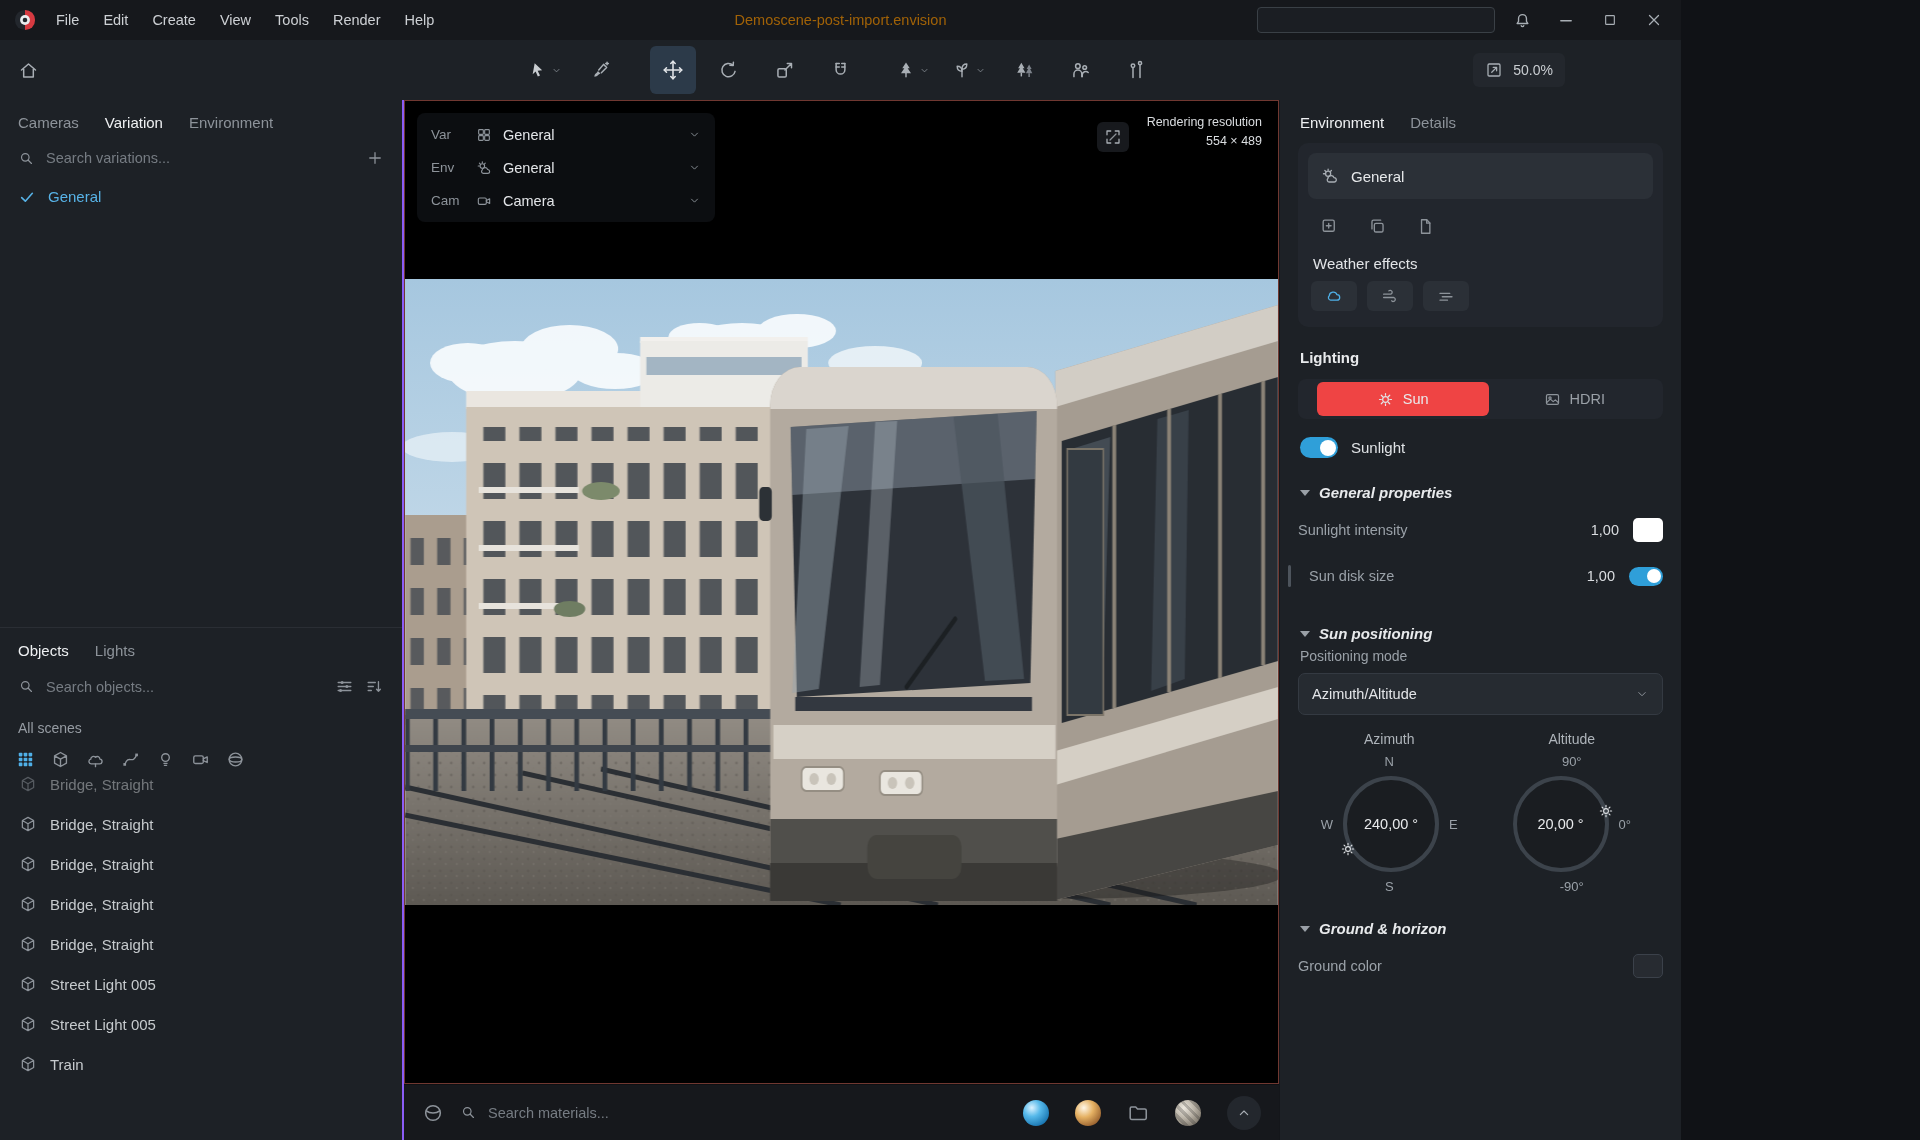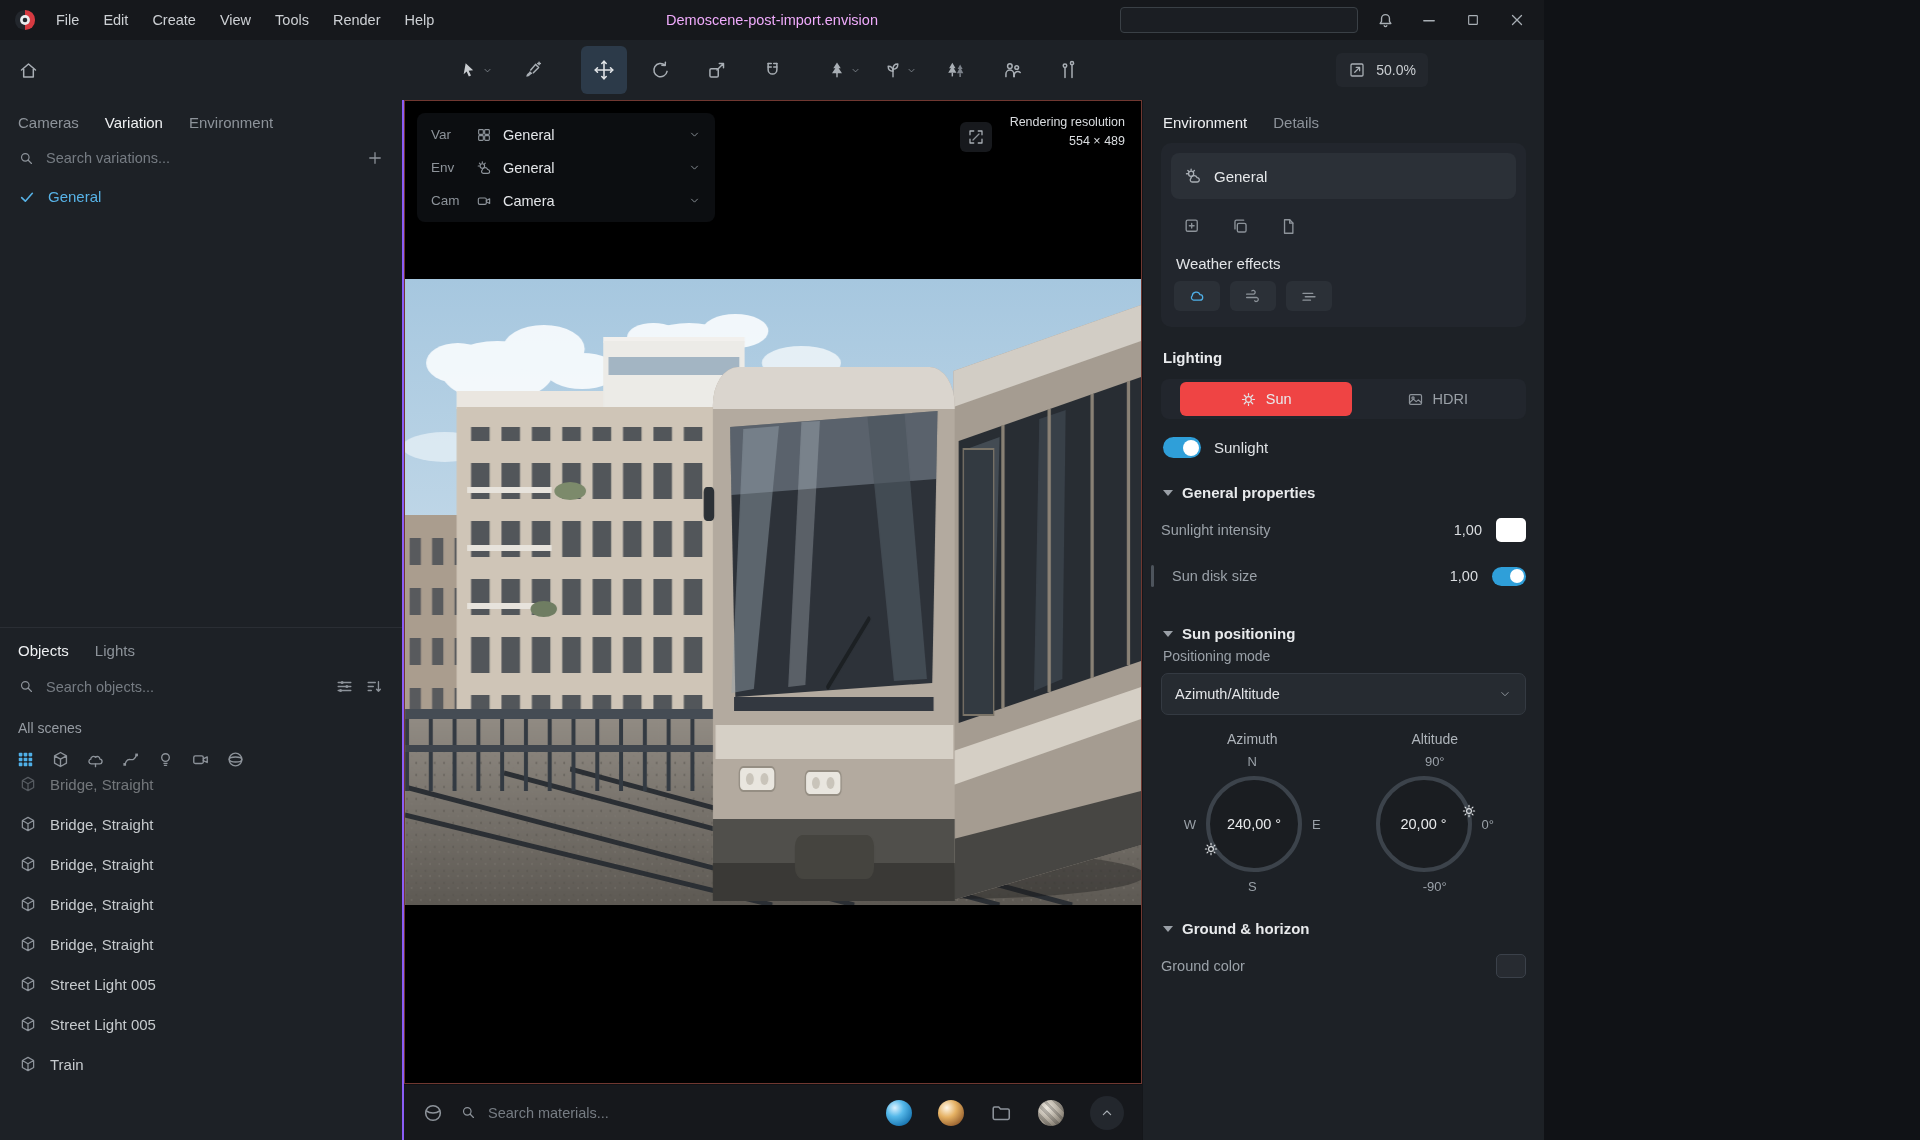--- a/index.html
+++ b/index.html
@@ -1,30 +1,30 @@
 <!DOCTYPE html>
 <html><head>
 <meta charset="utf-8">
 <style>
   * { margin:0; padding:0; box-sizing:border-box; }
   html,body { width:1920px; height:1140px; overflow:hidden; background:#101216; }
   body { font-family:"Liberation Sans","DejaVu Sans",sans-serif; font-size:15px; color:#dfe2e5; }
-  .app { width:1544px; height:1140px; display:flex; flex-direction:column; background:#1d2126; }
+  .app { width:1681px; height:1140px; display:flex; flex-direction:column; background:#1d2126; }
 
   svg.ic { stroke:#a9afb5; fill:none; stroke-width:1.7; stroke-linecap:round; stroke-linejoin:round; display:block; }
   svg.ic.w { stroke:#e2e5e8; }
   svg.ic.b { stroke:#4fb0e8; }
   svg.ic.dim { stroke:#8d939a; }
 
   
   .titlebar { height:40px; flex:0 0 40px; background:#16181c; display:flex; align-items:center; padding:0 10px 0 10px; position:relative; }
   .tb-left { display:flex; align-items:center; height:100%; }
   .logo { width:30px; display:flex; justify-content:center; margin-right:4px; }
   .menu-item { padding:0 12px; height:100%; display:flex; align-items:center; color:#cdd0d4; font-size:14.5px; cursor:default; }
-  .tb-title { position:absolute; left:50%; transform:translateX(-50%); color:#f0abfc; font-size:14.5px; }
+  .tb-title { position:absolute; left:50%; transform:translateX(-50%); color:#a16207; font-size:14.5px; }
   .tb-right { margin-left:auto; display:flex; align-items:center; gap:10px; }
   .tb-search { width:238px; height:26px; background:#1b1e23; border:1px solid #3a4046; border-radius:4px; color:#dfe2e5; padding:0 8px; font:inherit; outline:none; }
   .tb-btn { width:34px; height:30px; display:flex; align-items:center; justify-content:center; }
 
   
   .toolbar { height:60px; flex:0 0 60px; background:#1d2126; display:flex; align-items:center; position:relative; }
   .home-btn { width:56px; display:flex; justify-content:center; }
   .tools { position:absolute; left:50%; transform:translateX(-50%); display:flex; align-items:center; gap:10px; }
   .tool { height:48px; min-width:46px; display:flex; align-items:center; justify-content:center; gap:3px; border-radius:6px; padding:0 5px; }
   .tool.active { background:#2c3a49; }
@@ -90,21 +90,21 @@
   .weather-btn { width:46px; height:30px; background:#2b3037; border-radius:6px; display:flex; align-items:center; justify-content:center; }
   .h-plain { margin:22px 2px 13px; color:#e8eaec; font-weight:700; font-size:15px; }
   .segmented { display:flex; background:#22262d; border-radius:8px; padding:3px; height:40px; }
   .seg { flex:1; display:flex; align-items:center; justify-content:center; gap:9px; border-radius:6px; color:#9aa0a7; font-size:14.5px; }
   .seg.active { background:#ef4444; color:#e9ebed;margin-left:16px; }
   .toggle-row { display:flex; align-items:center; gap:13px; margin:18px 2px 0; color:#dfe2e5; }
   .toggle { width:38px; height:21px; border-radius:11px; background:#2f9fd9; position:relative; flex:0 0 38px; }
   .toggle::after { content:""; position:absolute; right:2.5px; top:2.5px; width:16px; height:16px; border-radius:50%; background:#fff; }
   .toggle.sm { width:34px; height:19px; flex-basis:34px; }
   .toggle.sm::after { width:14px; height:14px; }
-  .h-section { display:flex; align-items:center; gap:9px; margin:26px 2px 6px; color:#e8eaec; font-weight:700; font-size:15px; }
+  .h-section { display:flex; align-items:center; gap:9px; margin:26px 2px 6px; color:#e8eaec; font-weight:700; font-size:15px;font-style:italic; }
   .caret { width:0; height:0; border-left:5px solid transparent; border-right:5px solid transparent; border-top:6px solid #9aa0a7; }
   .prop-row { display:flex; align-items:center; height:46px; gap:14px; }
   .prop-label { flex:1; color:#9aa1a8; font-size:14.5px; }
   .prop-value { color:#dadde0; font-size:14.5px; }
   .swatch-white { width:30px; height:24px; border-radius:5px; background:#fff; }
   .handle { width:3px; height:22px; background:#4d545c; border-radius:2px; margin-left:-10px; margin-right:4px; }
   .pos-label { color:#9aa1a8; font-size:14px; margin:6px 2px 9px; }
   .select { height:42px; background:#262b31; border:1px solid #343a42; border-radius:7px; display:flex; align-items:center; padding:0 13px; gap:10px; }
   .select-value { flex:1; color:#e3e5e8; font-size:14.5px; }
   .dials { display:flex; margin-top:16px; }

